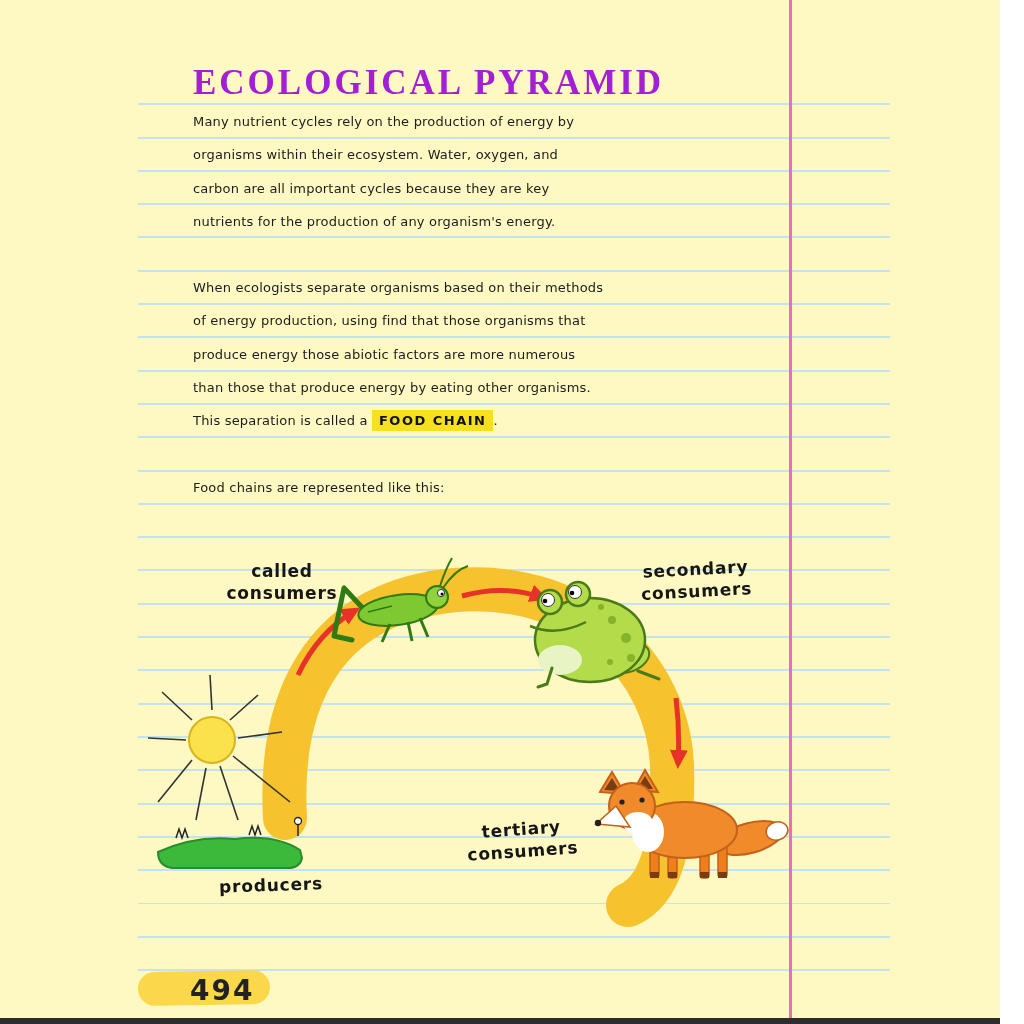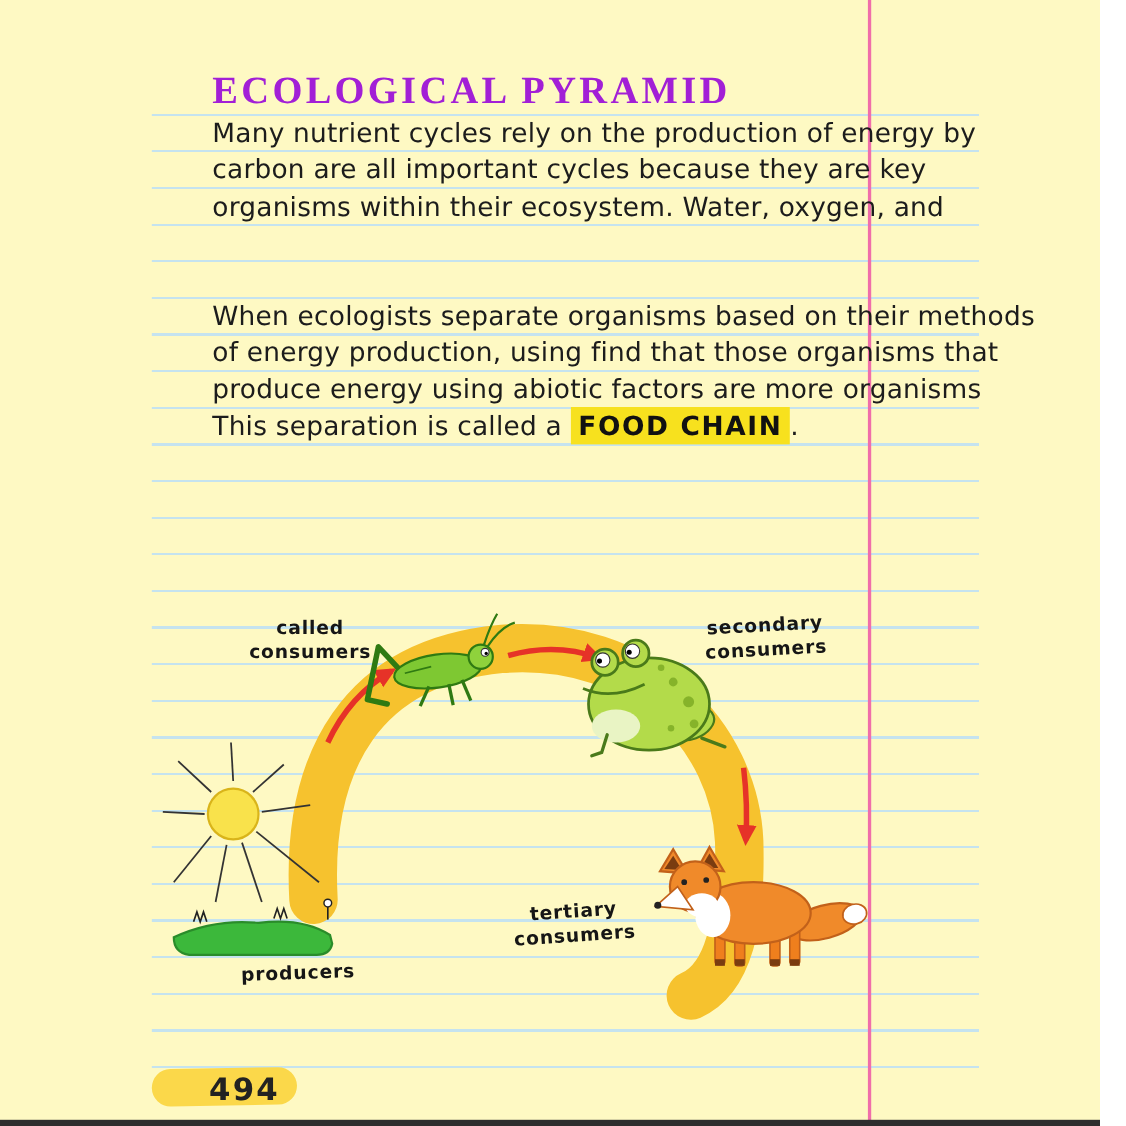--- a/index.html
+++ b/index.html
@@ -10,21 +10,21 @@
          background:repeating-linear-gradient(to bottom,transparent 0 31.3px,#c5e3ef 31.3px 33.3px);
          pointer-events:none;}
   .margin-line{position:absolute;left:789px;top:0;width:3px;height:1024px;background:#f06eaa;}
   .bottom-edge{position:absolute;left:0;bottom:0;width:1024px;height:6px;background:#2d2d2d;}
   
   .title{position:absolute;left:193px;top:63px;font-family:"Liberation Serif",serif;
          font-weight:700;font-size:35px;letter-spacing:3px;color:#a21fd6;white-space:nowrap;}
   
   .para{position:absolute;left:193px;width:600px;}
   .p1{top:105px;} .p2{top:271px;} .p3{top:471px;}
-  .tline{height:33.3px;line-height:33.3px;font-size:24px;white-space:nowrap;letter-spacing:0.2px;}
+  .tline{height:33.3px;line-height:33.3px;font-size:13px;white-space:nowrap;letter-spacing:0.2px;}
   .hl{background:#f7e11e;font-weight:bold;letter-spacing:1.5px;padding:3px 7px;color:#111;text-align:right;}
   
   .dlabel{position:absolute;text-align:center;font-size:17px;font-weight:bold;
           letter-spacing:0.8px;line-height:22px;color:#161616;}
   .lab-primary{left:218px;top:560px;width:128px;}
   .lab-secondary{left:626px;top:558px;width:140px;transform:rotate(-3deg);}
   .lab-tertiary{left:452px;top:818px;width:140px;transform:rotate(-4deg);}
   .lab-producers{left:206px;top:874px;width:130px;transform:rotate(-2deg);}
   
   .num-swoosh{position:absolute;left:138px;top:971px;width:132px;height:34px;background:#fbd84a;
@@ -38,31 +38,36 @@
 
 <div class="page">
 
   <div class="ruled"></div>
   <div class="margin-line"></div>
 
   <div class="title">ECOLOGICAL PYRAMID</div>
 
   <div class="para p1">
     <div class="tline">Many nutrient cycles rely on the production of energy by</div>
+    <div class="tline">organisms within their ecosystem. Water, oxygen, and</div>
     <div class="tline">carbon are all important cycles because they are key</div>
-    <div class="tline">organisms within their ecosystem. Water, oxygen, and</div>
+    <div class="tline">nutrients for the production of any organism's energy.</div>
   </div>
 
   <div class="para p2">
     <div class="tline">When ecologists separate organisms based on their methods</div>
     <div class="tline">of energy production, using find that those organisms that</div>
-    <div class="tline">produce energy using abiotic factors are more organisms</div>
+    <div class="tline">produce energy those abiotic factors are more numerous</div>
+    <div class="tline">than those that produce energy by eating other organisms.</div>
     <div class="tline"><span>This separation is called a </span><span class="hl">FOOD CHAIN</span><span>.</span></div>
   </div>
 
+  <div class="para p3">
+    <div class="tline">Food chains are represented like this:</div>
+  </div>
 
   <svg class="diagram-svg" width="1024" height="410" viewBox="0 0 1024 410">
     <defs>
       <marker id="ah" markerUnits="userSpaceOnUse" markerWidth="20" markerHeight="20" refX="14" refY="9" orient="auto">
         <path d="M0,0 L19,9 L0,18 z" fill="#e63228"></path>
       </marker>
     </defs>
 
     <path d="M 285 278 C 278 150, 330 62, 455 50 C 585 40, 668 130, 672 225 C 674 300, 662 350, 628 365" fill="none" stroke="#f6c22e" stroke-width="44" stroke-linecap="round"></path>
 

